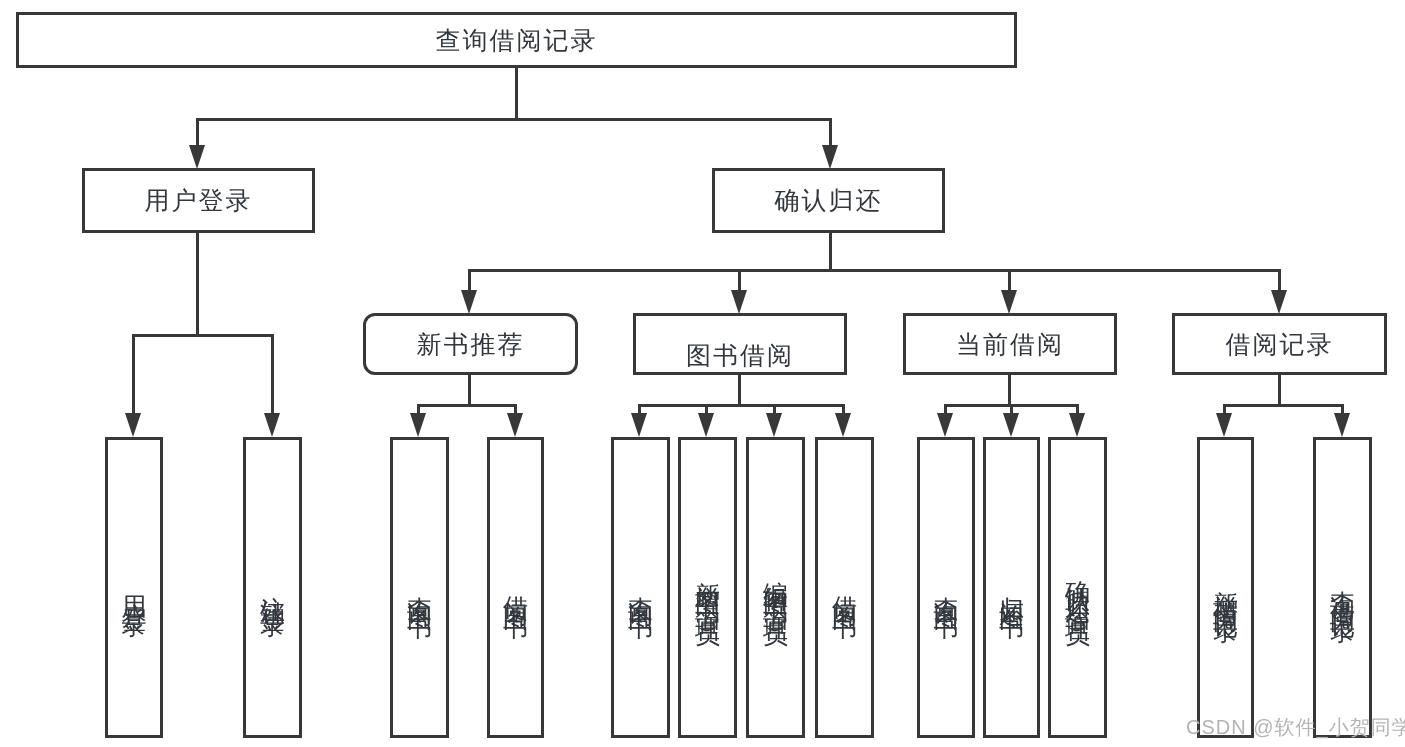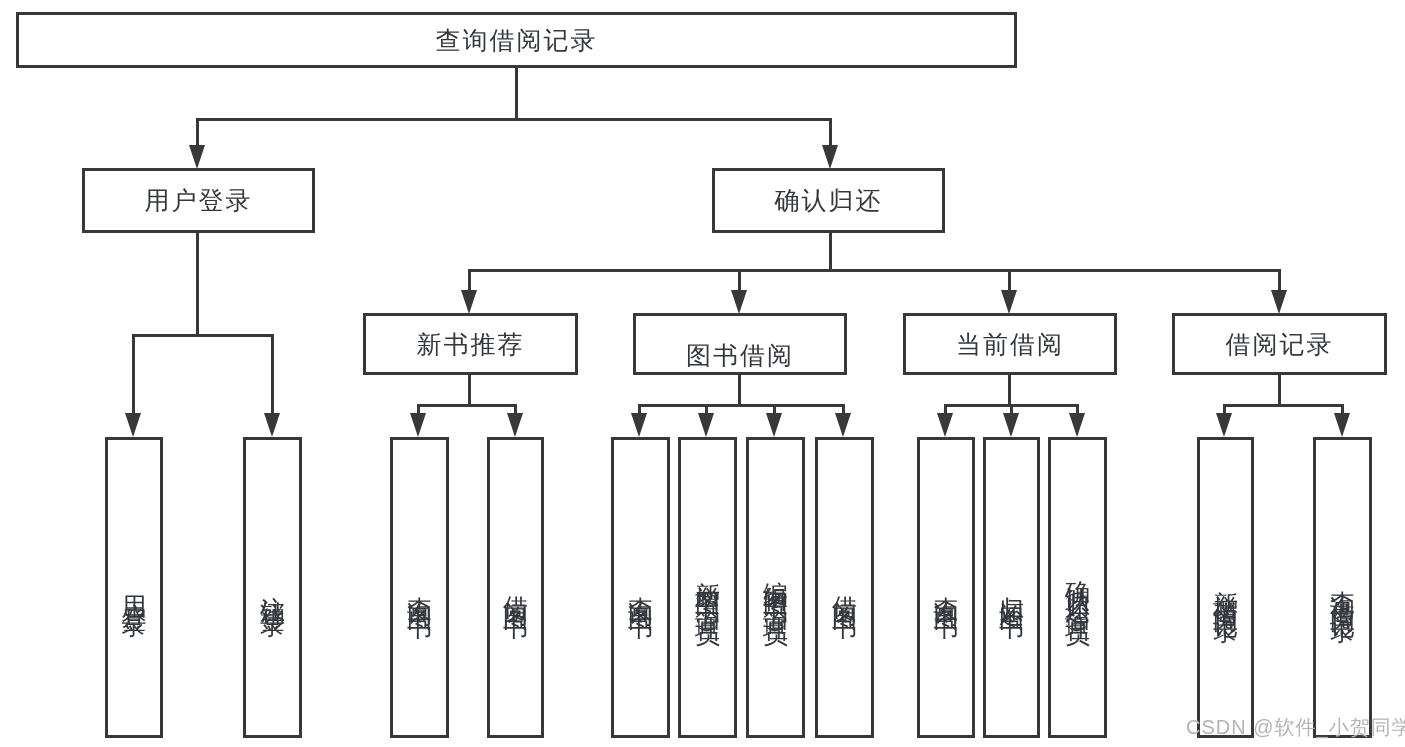--- a/index.html
+++ b/index.html
@@ -55,21 +55,21 @@
     <span>查询借阅记录</span>
   </div>
 
   <div class="node" style="left:82px;top:168px;width:233px;height:65px;">
     <span>用户登录</span>
   </div>
   <div class="node" style="left:712px;top:168px;width:233px;height:65px;">
     <span>确认归还</span>
   </div>
 
-  <div class="node" style="left:363px;top:313px;width:215px;height:62px;">
+  <div class="node" style="left:363px;top:313px;width:215px;height:62px;border-radius:12px;">
     <span>新书推荐</span>
   </div>
   <div class="node" style="left:633px;top:313px;width:214px;height:62px;align-items:flex-end;">
     <span>图书借阅</span>
   </div>
   <div class="node" style="left:903px;top:313px;width:214px;height:62px;">
     <span>当前借阅</span>
   </div>
   <div class="node" style="left:1172px;top:313px;width:215px;height:62px;">
     <span>借阅记录</span>

